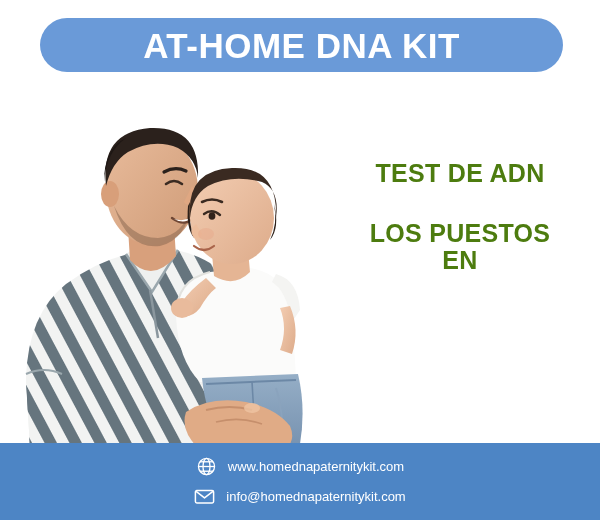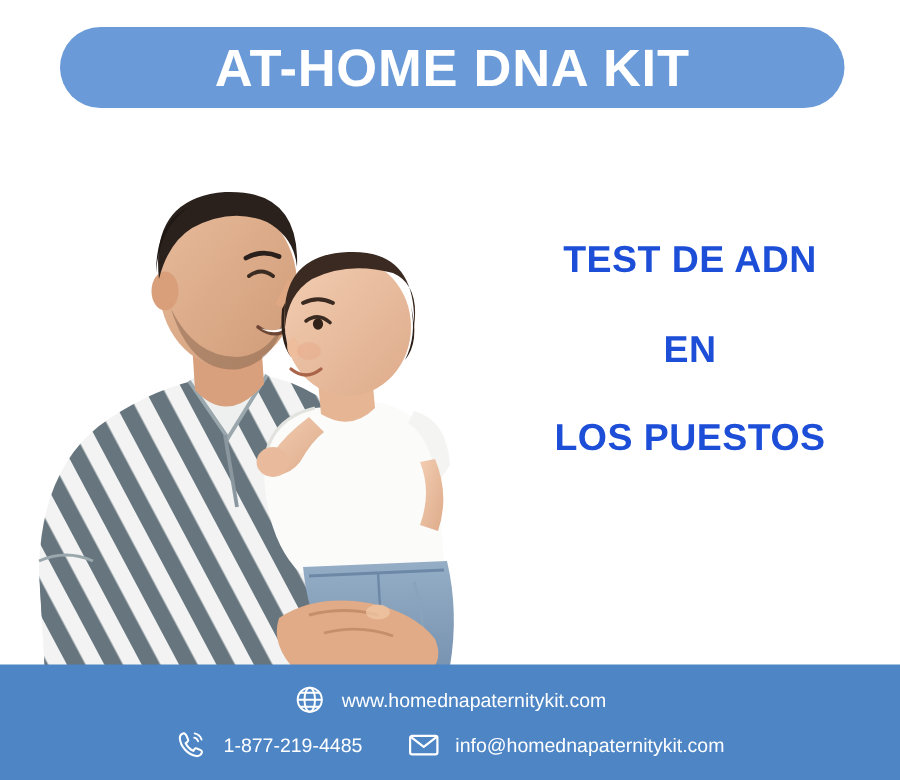--- a/index.html
+++ b/index.html
@@ -59,21 +59,21 @@
 
   
   .headline-block {
     position: absolute;
     left: 320px;
     top: 160px;
     width: 280px;
     text-align: center;
   }
   .headline-line {
-    color: #1d4ed8;
+    color: #4d7c0f;
     font-size: 25px;
     font-weight: bold;
     letter-spacing: 0.3px;
     line-height: 1.1;
     white-space: nowrap;
     font-family: "Liberation Sans", sans-serif;
   }
   .headline-line.l1 { margin-bottom: 32px; }
   .headline-line.l2 { margin-bottom: 32px; }
 
@@ -236,56 +236,42 @@
         <ellipse cx="252" cy="330" rx="8" ry="5" fill="#efc4a3" opacity="0.8"></ellipse>
 
         <rect x="0" y="0" width="16" height="370" fill="#ffffff" opacity="0.75"></rect>
         <rect x="306" y="0" width="24" height="370" fill="#ffffff" opacity="0.6"></rect>
       </g>
     </svg>
   </div>
 
   <div class="headline-block">
     <div class="headline-line l1">TEST DE ADN</div>
+    <div class="headline-line l3">LOS PUESTOS</div>
     <div class="headline-line l2">EN</div>
-    <div class="headline-line l3">LOS PUESTOS</div>
   </div>
 
   <div class="footer-bar">
 
     <div class="footer-row row1">
       <div class="footer-item">
         <span class="f-icon">
           <svg viewBox="0 0 24 24" width="21" height="21" fill="none" stroke="#ffffff" stroke-width="1.5">
             <circle cx="12" cy="12" r="9.2"></circle>
             <ellipse cx="12" cy="12" rx="4" ry="9.2"></ellipse>
             <line x1="2.8" y1="12" x2="21.2" y2="12"></line>
             <line x1="4.3" y1="6.6" x2="19.7" y2="6.6"></line>
             <line x1="4.3" y1="17.4" x2="19.7" y2="17.4"></line>
           </svg>
         </span>
         <span class="footer-text">www.homednapaternitykit.com</span>
       </div>
     </div>
 
     <div class="footer-row row2">
-      <div class="footer-item">
-        <span class="f-icon">
-          <svg viewBox="0 0 24 24" width="21" height="21">
-            <path d="M6.4 3.2 C 4.6 3.6 3.2 5.2 3.3 7.1 C 3.7 13.3 9.4 19.6 15.9 20.6
-                     C 17.8 20.9 19.6 19.6 20.1 17.8 C 20.3 17.0 19.9 16.4 19.2 16.1
-                     L 16.2 14.8 C 15.5 14.5 14.8 14.8 14.4 15.4 L 13.6 16.7
-                     C 11.2 15.6 8.8 13.2 7.7 10.7 L 9.0 9.9 C 9.6 9.5 9.9 8.8 9.6 8.1
-                     L 8.3 5.0 C 8.0 4.3 7.3 3.9 6.4 3.2 Z" fill="none" stroke="#ffffff" stroke-width="1.6" stroke-linejoin="round"></path>
-            <path d="M14.6 3.3 Q 18.6 4.2 19.9 8.1" fill="none" stroke="#ffffff" stroke-width="1.4" stroke-linecap="round"></path>
-            <path d="M14.2 6.6 Q 16.6 7.2 17.2 9.4" fill="none" stroke="#ffffff" stroke-width="1.4" stroke-linecap="round"></path>
-          </svg>
-        </span>
-        <span class="footer-text">1-877-219-4485</span>
-      </div>
 
       <div class="footer-item">
         <span class="f-icon">
           <svg viewBox="0 0 24 24" width="21" height="21">
             <rect x="1.6" y="5.2" width="20.8" height="14.2" rx="1.6" fill="none" stroke="#ffffff" stroke-width="1.7"></rect>
             <path d="M2.4 6.2 L 12 13.6 L 21.6 6.2" fill="none" stroke="#ffffff" stroke-width="1.7" stroke-linejoin="round"></path>
           </svg>
         </span>
         <span class="footer-text">info@homednapaternitykit.com</span>
       </div>

